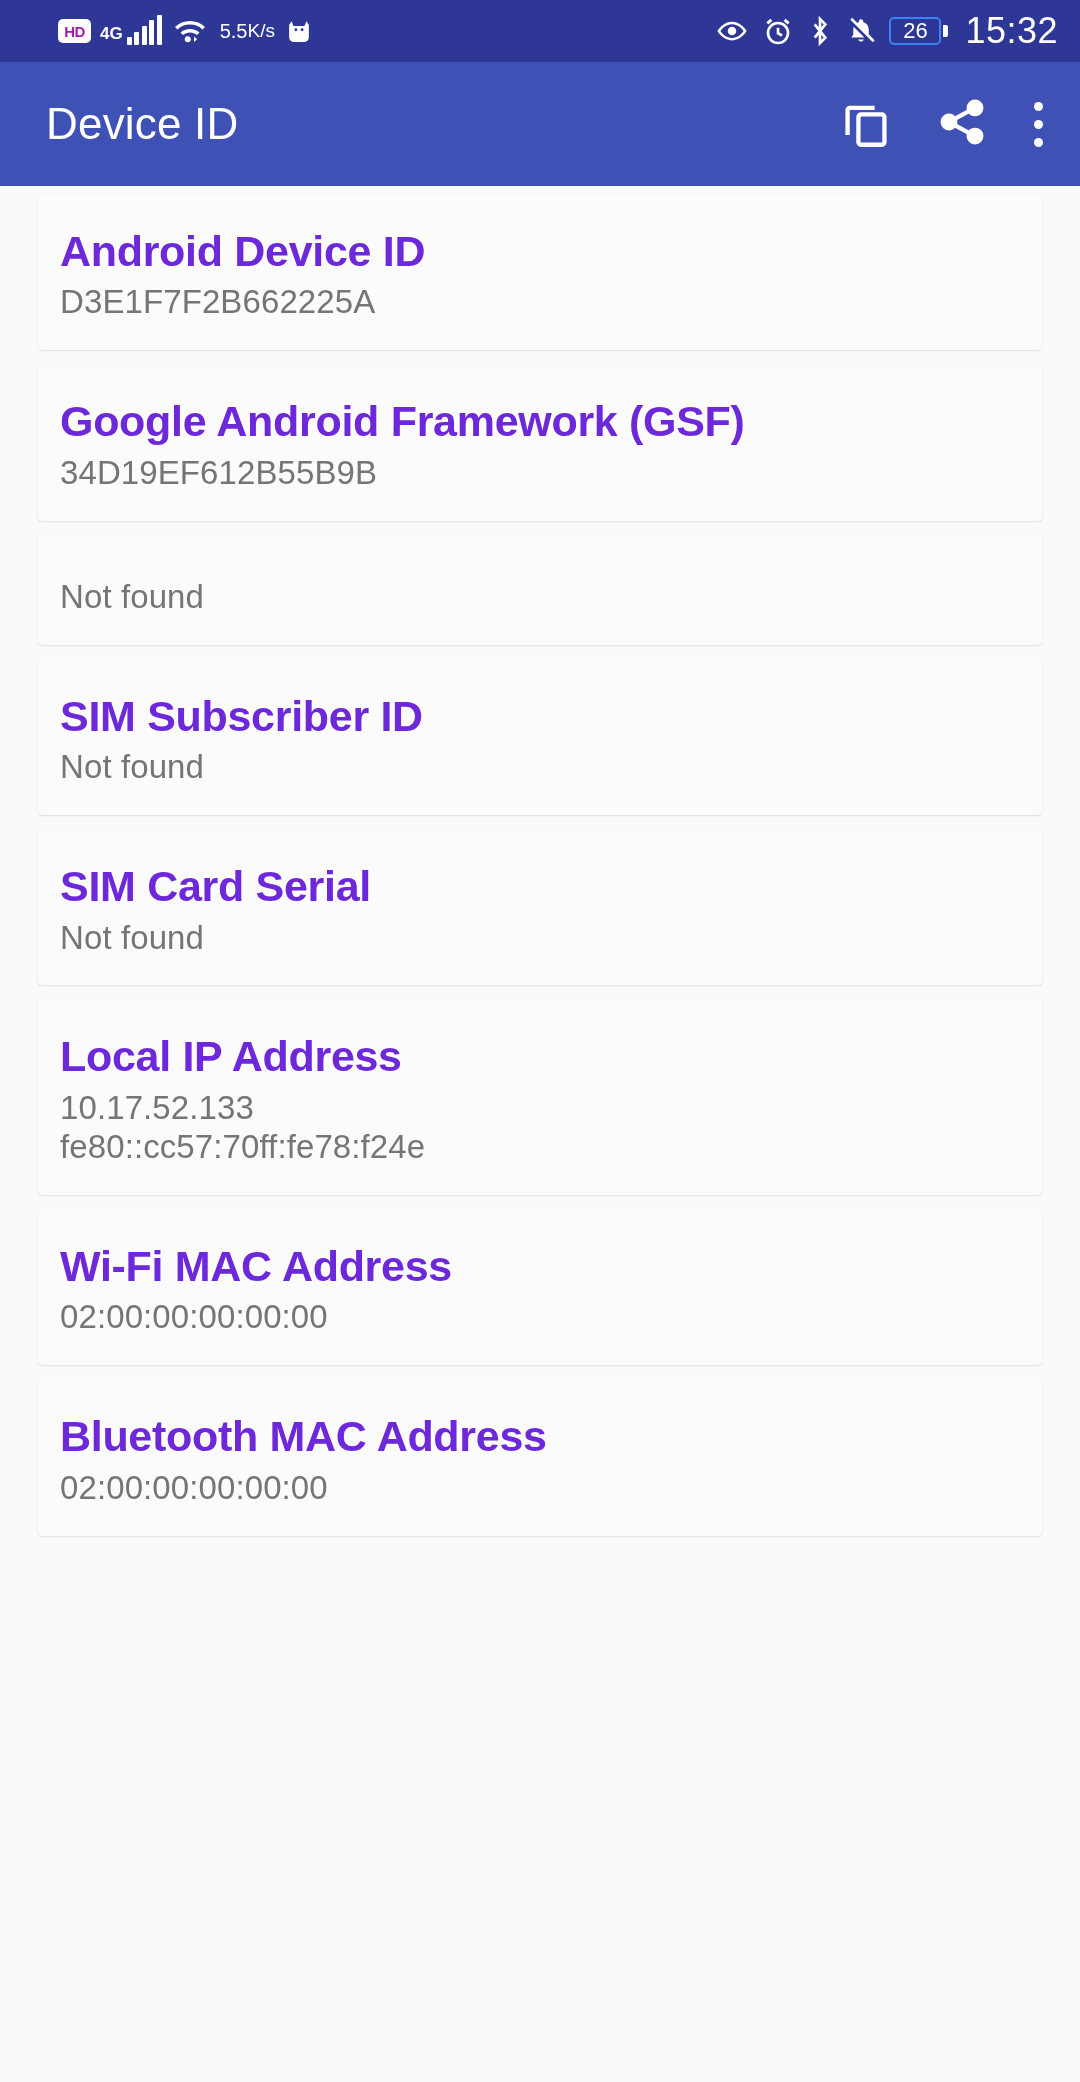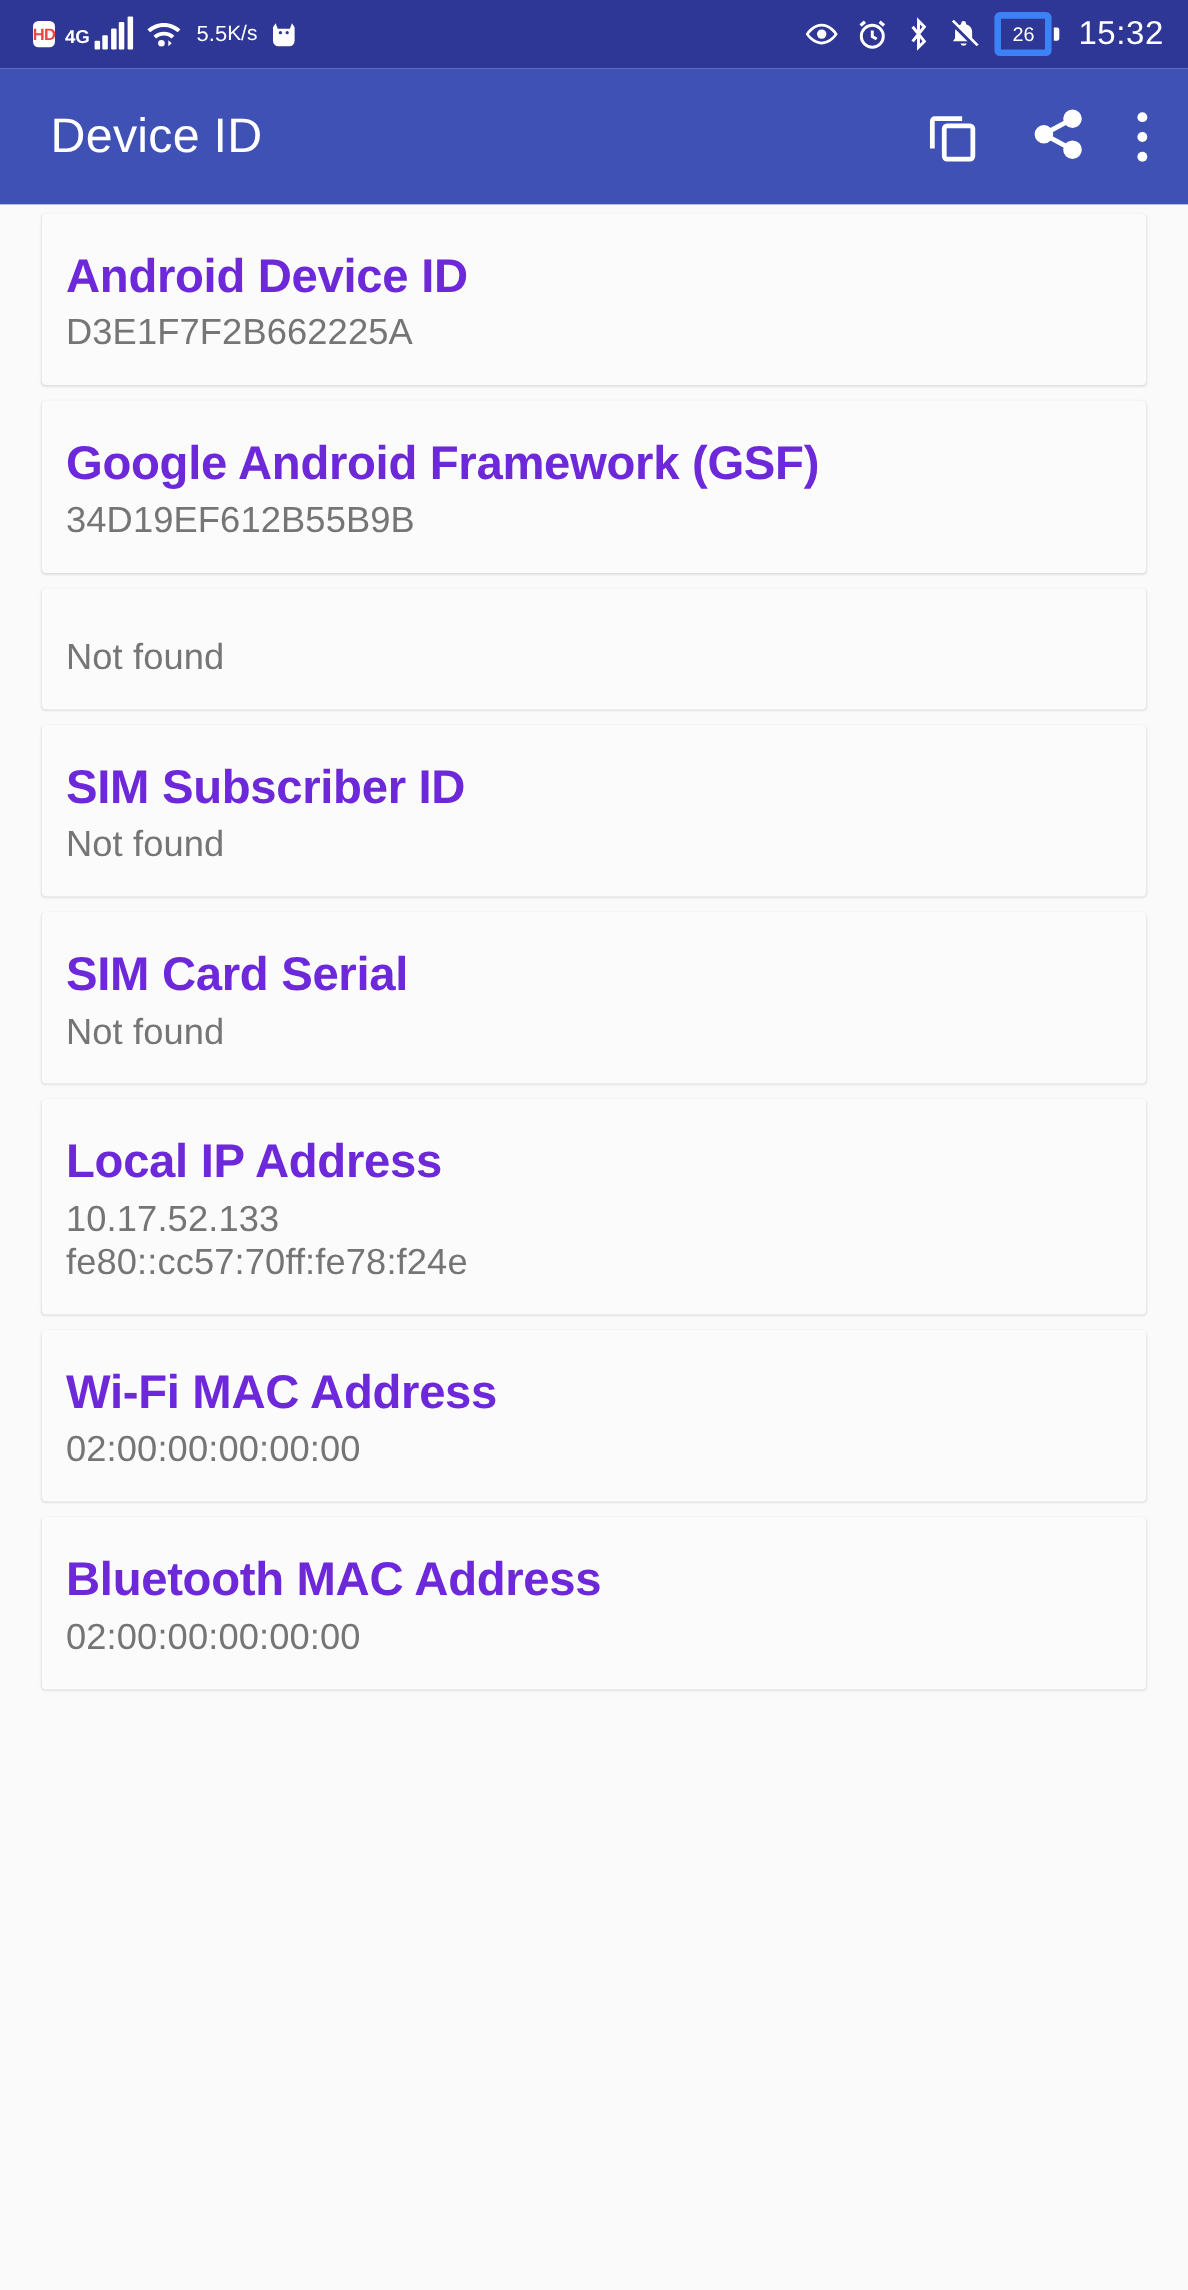--- a/index.html
+++ b/index.html
@@ -29,31 +29,32 @@
     display: flex;
     align-items: center;
     gap: 9px;
   }
   .status-right {
     display: flex;
     align-items: center;
     gap: 13px;
   }
   .hd-badge {
-    width: 20px;
+    width: 33px;
     height: 24px;
     border-radius: 5px;
     background: #ffffff;
-    color: #ef4444;
+    color: #a21caf;
     font-size: 15px;
     font-weight: bold;
     display: flex;
     align-items: center;
     justify-content: center;
     letter-spacing: -0.5px;
+    margin-left: 28px;
   }
   .net-type {
     font-size: 17px;
     font-weight: bold;
     line-height: 1;
     align-self: flex-start;
     margin-top: 10px;
     margin-right: -5px;
   }
   .signal-bars {
@@ -76,37 +77,37 @@
   .speed {
     display: flex;
     flex-direction: row;
     align-items: center;
     line-height: 0.95;
     font-size: 20px;
     margin-left: 2px;
   }
   .speed span:last-child { font-size: 19px; }
   .clock {
-    font-size: 30px;
+    font-size: 36px;
     letter-spacing: 0.5px;
     margin-left: 4px;
   }
   .battery {
     display: flex;
     align-items: center;
   }
   .battery-body {
     width: 52px;
-    height: 40px;
-    border: 6px solid #3b82f6;
+    height: 28px;
+    border: 2px solid #3b82f6;
     border-radius: 5px;
     display: flex;
     align-items: center;
     justify-content: center;
-    font-size: 18px;
+    font-size: 22px;
     box-sizing: border-box;
   }
   .battery-tip {
     width: 5px;
     height: 12px;
     background: #ffffff;
     border-radius: 0 2px 2px 0;
     margin-left: 2px;
   }
   .status-icon { display: flex; align-items: center; }

